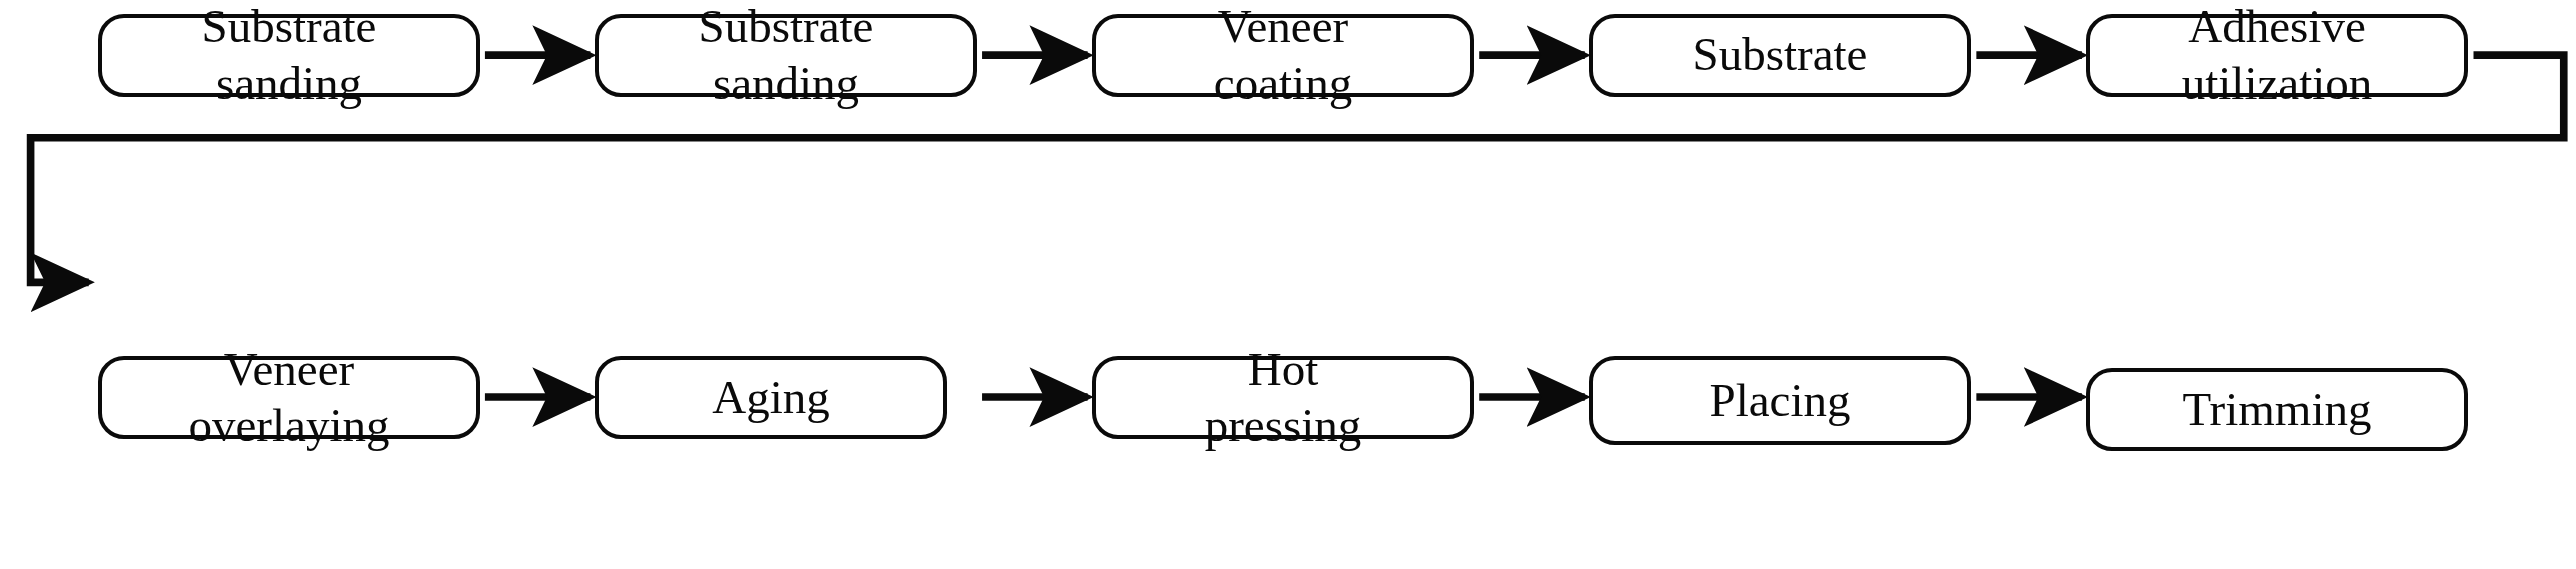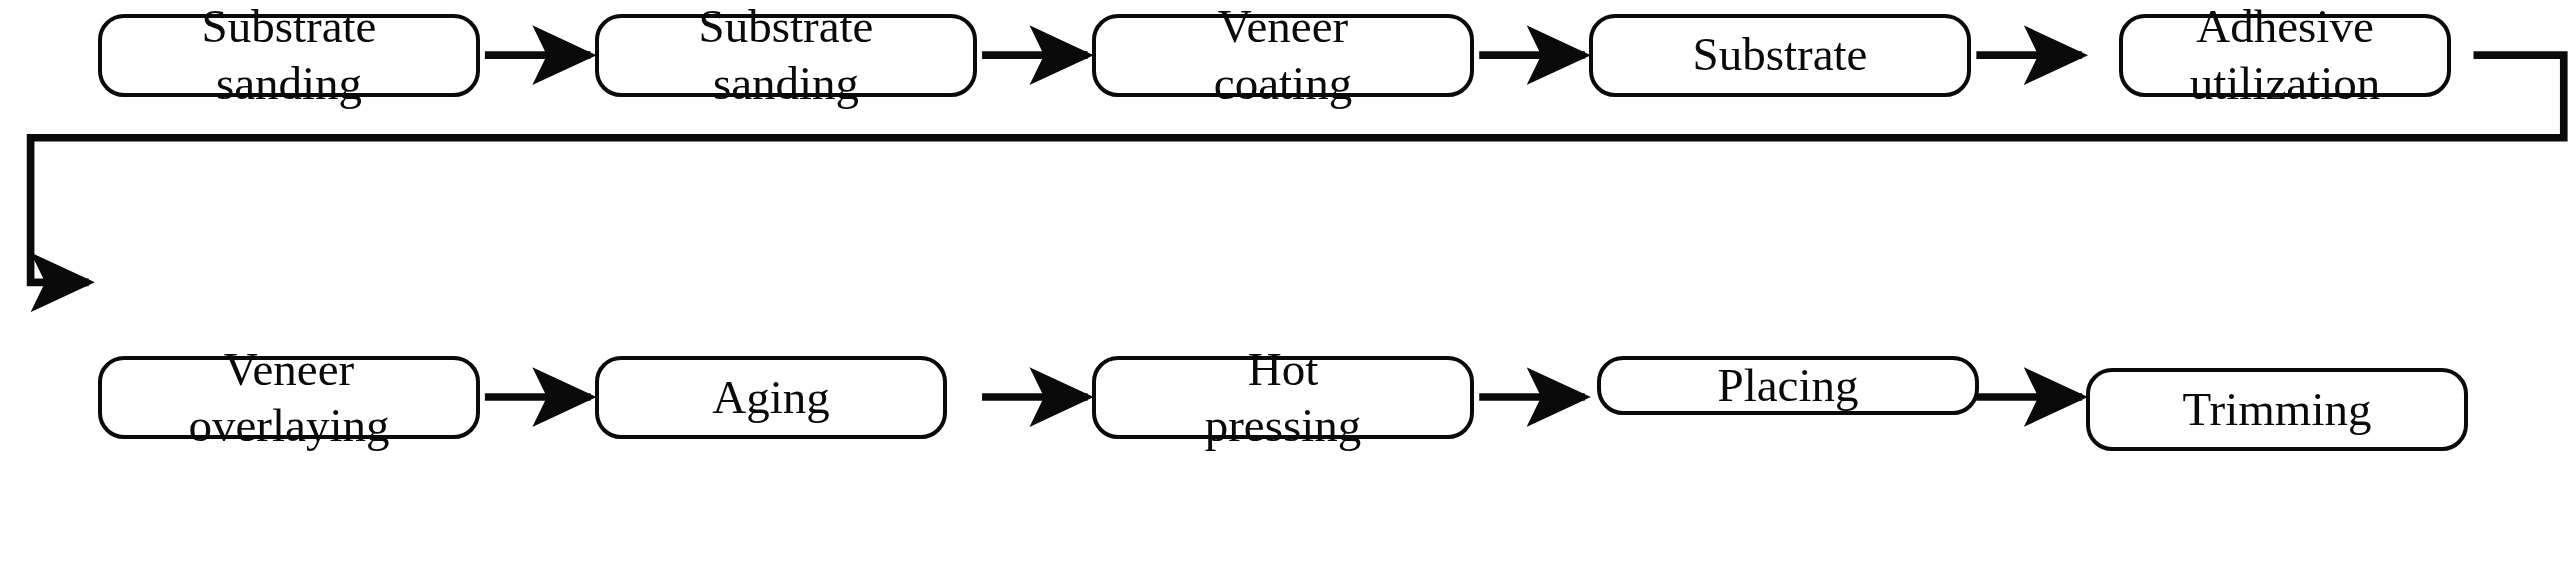--- a/index.html
+++ b/index.html
@@ -83,40 +83,40 @@
 
   <div class="node-box" style="left:1092px; top:13.8px; width:382px; height:83px;">
     <span class="node-label">Veneer</span>
     <span class="node-label l2">coating</span>
   </div>
 
   <div class="node-box" style="left:1589px; top:13.8px; width:382px; height:83px;">
     <span class="node-label">Substrate</span>
   </div>
 
-  <div class="node-box" style="left:2086px; top:13.8px; width:332px; height:83px;margin-left:33px;">
+  <div class="node-box" style="left:2086px; top:13.8px; width:382px; height:83px;">
     <span class="node-label">Adhesive</span>
     <span class="node-label l2">utilization</span>
   </div>
 
   <div class="node-box" style="left:98px; top:356px; width:382px; height:83px;">
     <span class="node-label">Veneer</span>
     <span class="node-label l2">overlaying</span>
   </div>
 
   <div class="node-box" style="left:595px; top:356px; width:352px; height:83px;">
     <span class="node-label">Aging</span>
   </div>
 
   <div class="node-box" style="left:1092px; top:356px; width:382px; height:83px;">
     <span class="node-label">Hot</span>
     <span class="node-label l2">pressing</span>
   </div>
 
-  <div class="node-box" style="left:1589px; top:356px; width:382px; height:59px;margin-left:8px;">
+  <div class="node-box" style="left:1589px; top:356px; width:382px; height:89px;">
     <span class="node-label">Placing</span>
   </div>
 
   <div class="node-box" style="left:2086px; top:368px; width:382px; height:83px;">
     <span class="node-label">Trimming</span>
   </div>
 
 </div>
 
 

